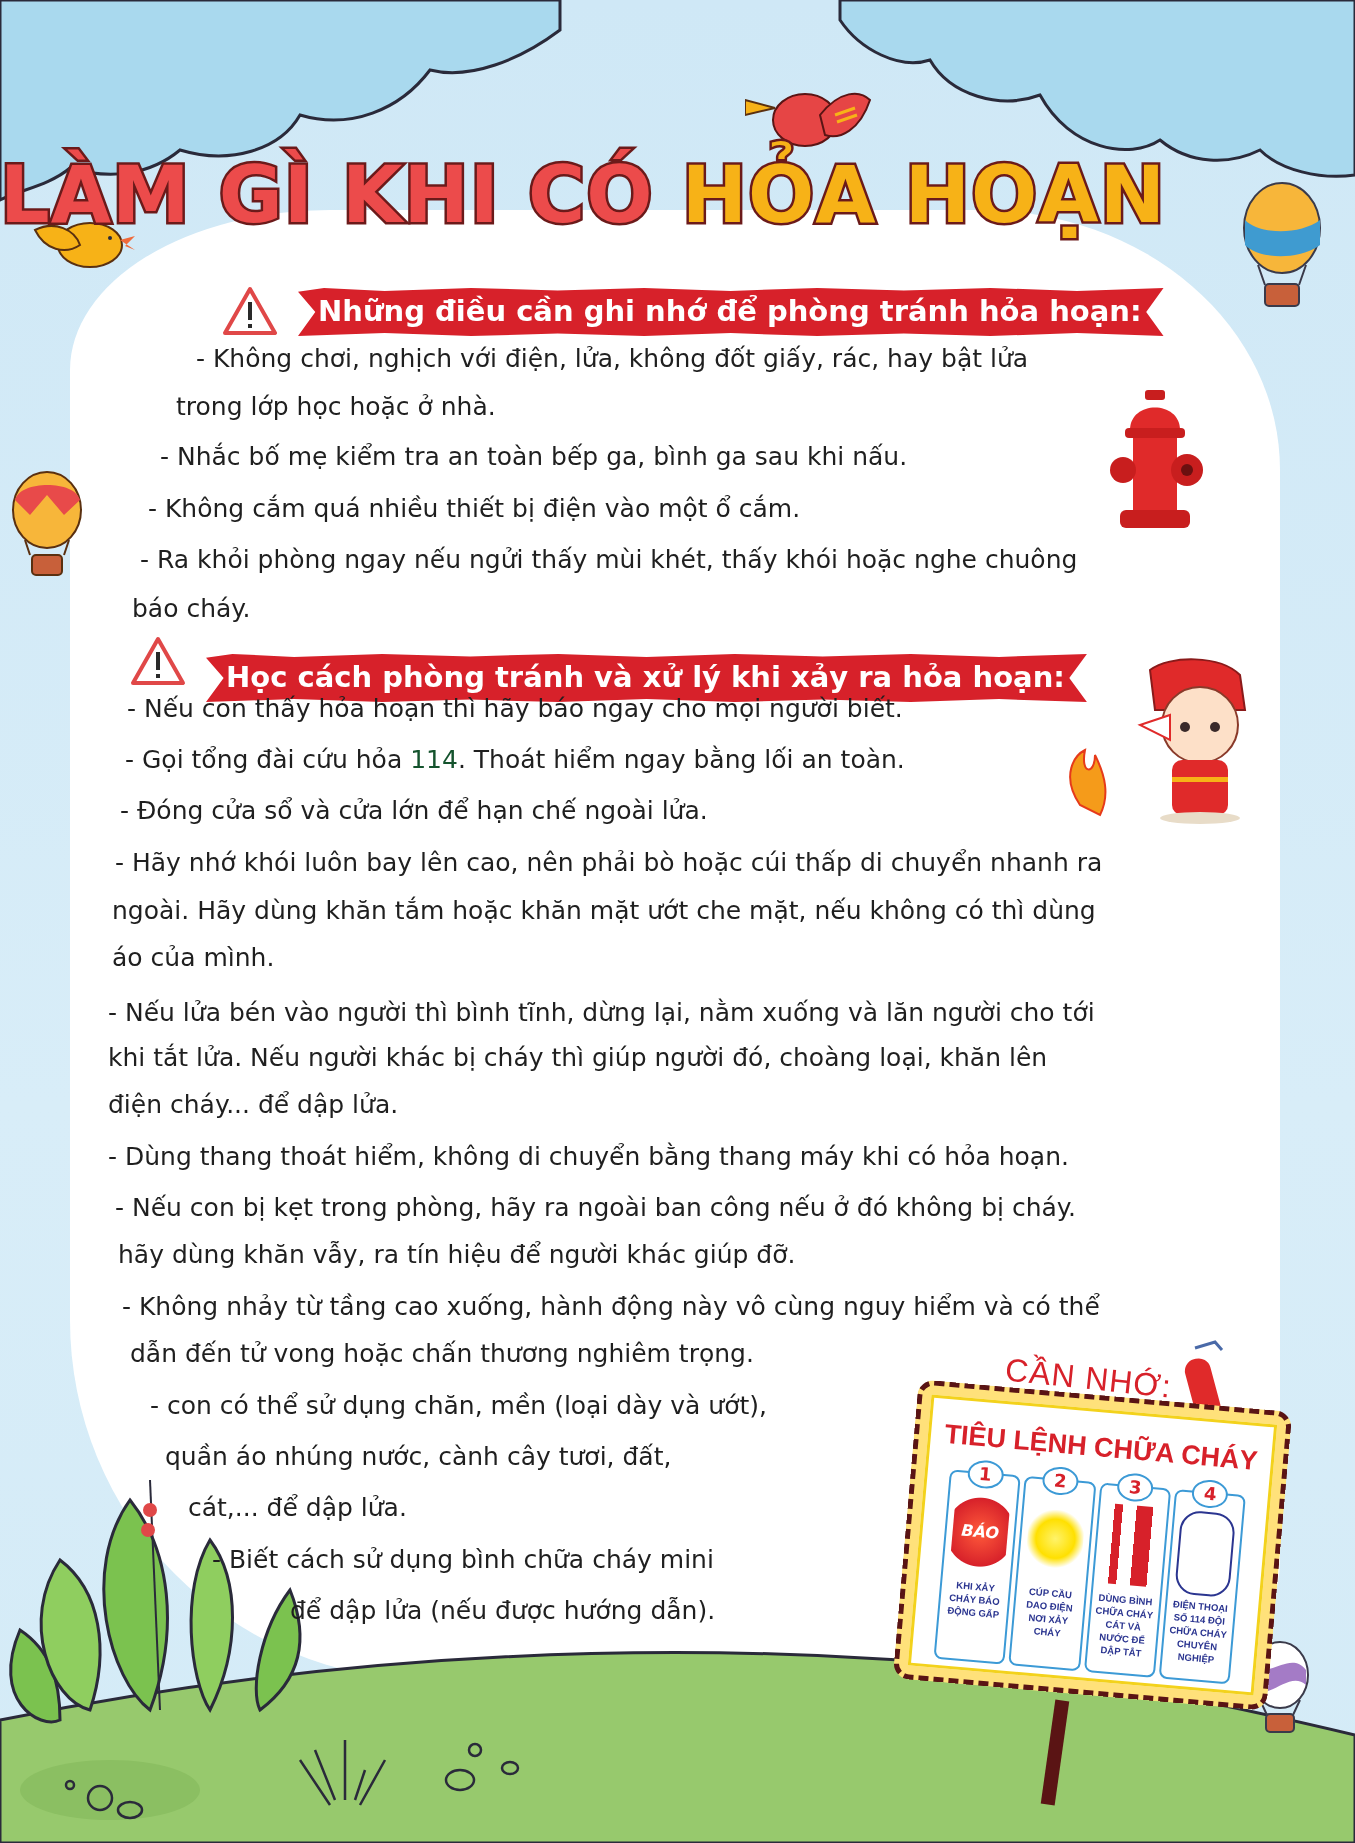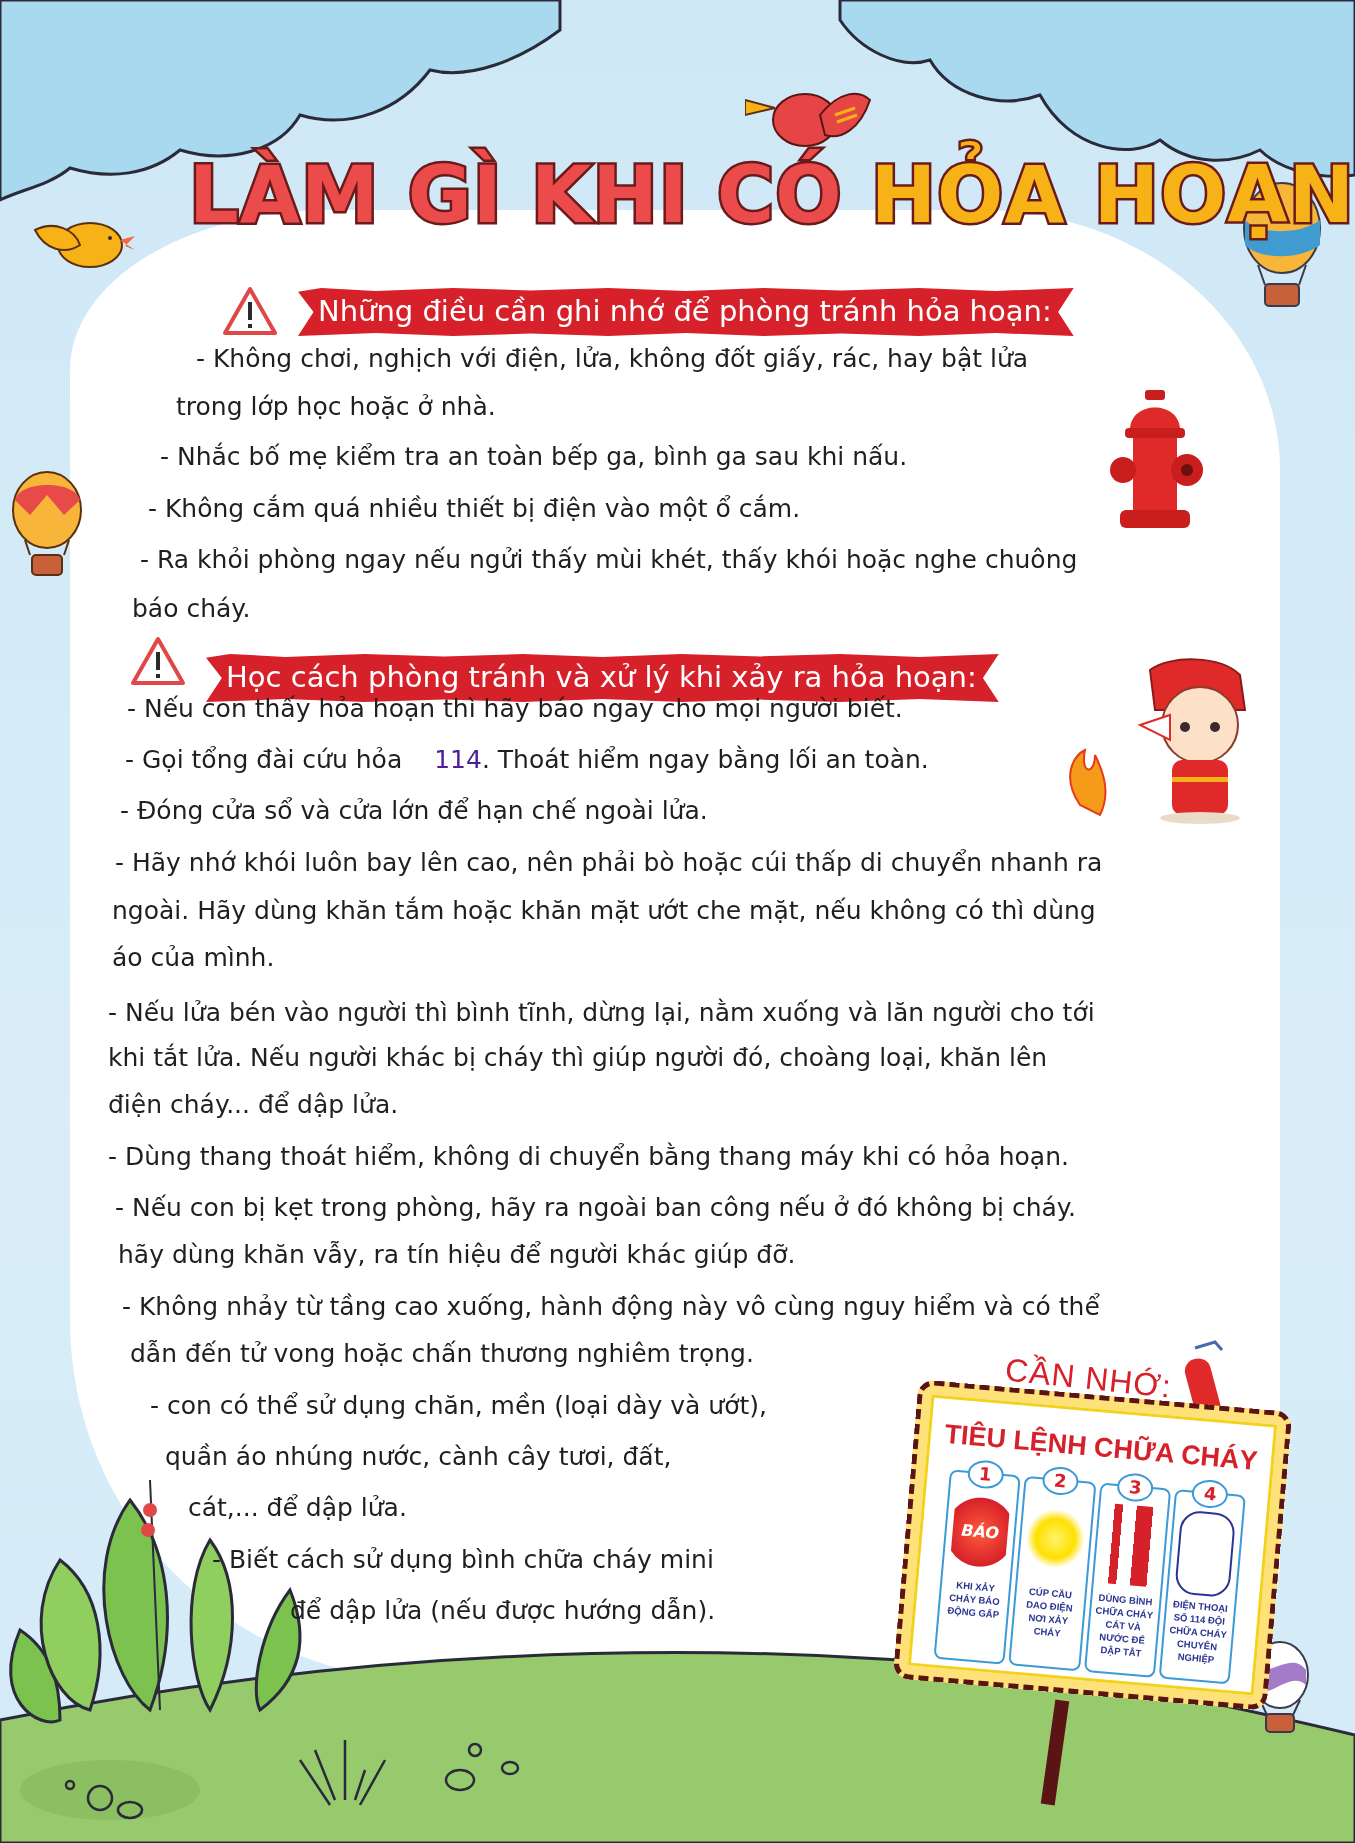--- a/index.html
+++ b/index.html
@@ -3,31 +3,31 @@
 <meta charset="utf-8">
 <style>
   html,body{margin:0;padding:0;}
   body{width:1355px;height:1843px;position:relative;overflow:hidden;
     background:linear-gradient(180deg,#cfe8f6 0%,#d8edf8 60%,#d4ebf7 100%);
     font-family:"DejaVu Sans","Liberation Sans",sans-serif;}
   .abs{position:absolute;}
   .cloud-band{left:0;top:0;width:1355px;height:230px;}
   .panel{left:70px;top:210px;width:1210px;height:1470px;background:#fff;
     border-radius:260px 300px 120px 360px / 160px 260px 120px 360px;}
-  .title{left:0;top:150px;width:1355px;text-align:right;font-family:"DejaVu Sans",sans-serif;
+  .title{left:0;top:150px;width:1355px;text-align:left;font-family:"DejaVu Sans",sans-serif;
     font-weight:bold;font-size:78px;letter-spacing:1px;
     -webkit-text-stroke:5px #6b1a1a;paint-order:stroke fill;}
   .title .red{color:#ec4b4b;}
   .title .yellow{color:#f7b217;}
-  .banner{background:#d7212a;color:#fff;font-weight:normal;font-size:29px;
+  .banner{background:#d7212a;color:#fff;font-weight:bold;font-size:29px;
     padding:6px 22px 8px 20px;white-space:nowrap;
     clip-path:polygon(0 8%,3% 0,10% 6%,20% 0,30% 5%,40% 0,50% 6%,60% 0,70% 5%,80% 0,90% 6%,100% 0,98% 50%,100% 100%,90% 94%,80% 100%,70% 95%,60% 100%,50% 94%,40% 100%,30% 95%,20% 100%,10% 94%,0 100%,2% 50%);}
   .warn{width:56px;height:50px;}
   .line{font-size:25px;color:#1f1f1f;white-space:nowrap;font-family:"DejaVu Sans",sans-serif;}
-  .hl{color:#4c1d95;margin-left:24px;}
+  .hl{color:#14532d;}
   .sign{left:905px;top:1395px;width:375px;height:300px;transform:rotate(5deg);transform-origin:center;}
   .sign-outer{position:absolute;inset:0;background:#ffe17a;border:5px dashed #5a1414;border-radius:16px;}
   .sign-inner{position:absolute;left:14px;top:14px;right:14px;bottom:14px;background:#fff;border:3px solid #f3d21c;}
   .sign-title{position:absolute;left:0;right:0;top:20px;text-align:center;color:#d7212a;font-weight:bold;font-size:27px;font-family:"Liberation Sans",sans-serif;}
   .steps{position:absolute;left:22px;right:22px;top:70px;height:190px;display:flex;gap:4px;}
   .step{flex:1;border:2px solid #3c9ad6;border-radius:8px;position:relative;background:#fff;}
   .step-num{position:absolute;top:-14px;left:50%;transform:translateX(-50%);width:32px;height:24px;border:2px solid #3c9ad6;border-radius:50%;background:#fff;color:#d7212a;font-weight:bold;font-size:18px;text-align:center;line-height:24px;}
   .step-pic{position:absolute;top:18px;left:6px;right:6px;height:80px;}
   .step-cap{position:absolute;top:106px;left:2px;right:2px;text-align:center;color:#2b3590;font-weight:bold;font-size:9.5px;line-height:13px;font-family:"Liberation Sans",sans-serif;}
   .can-nho{left:1005px;top:1360px;color:#d7212a;font-size:32px;font-family:"Liberation Sans",sans-serif;transform:rotate(6deg);letter-spacing:1px;}

